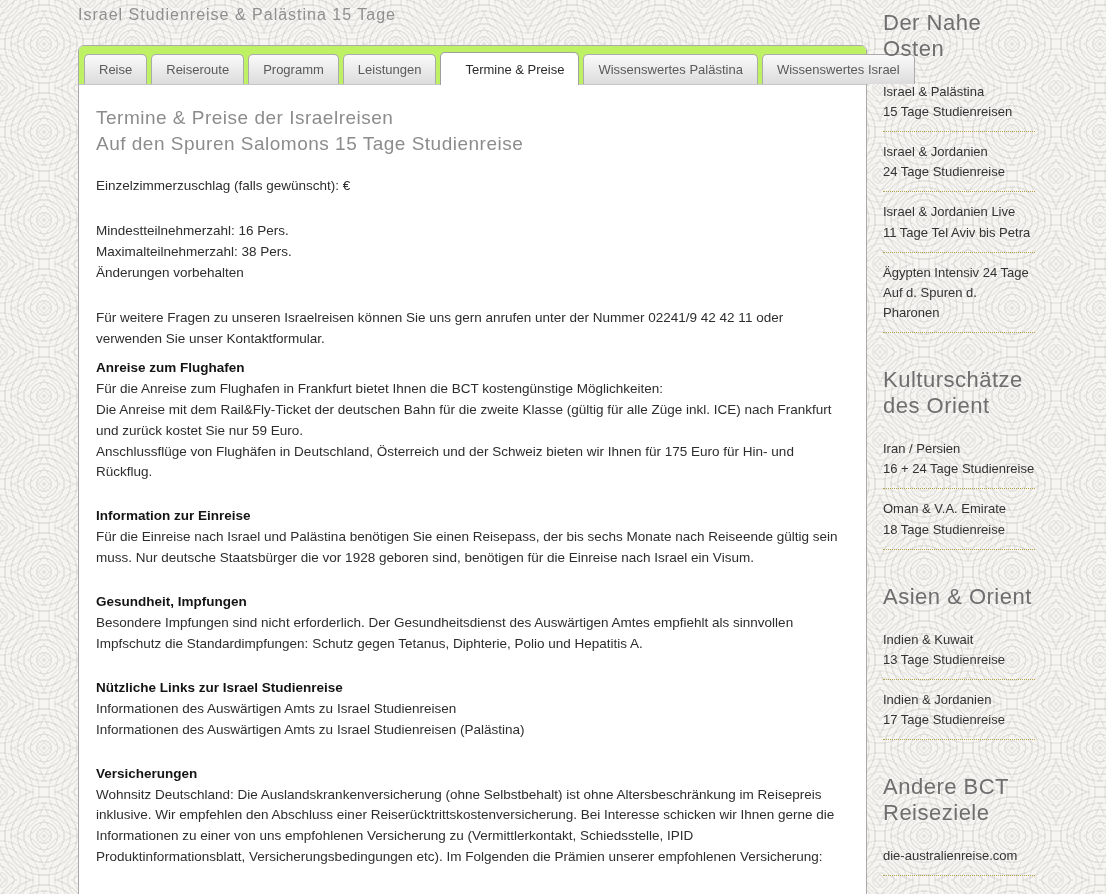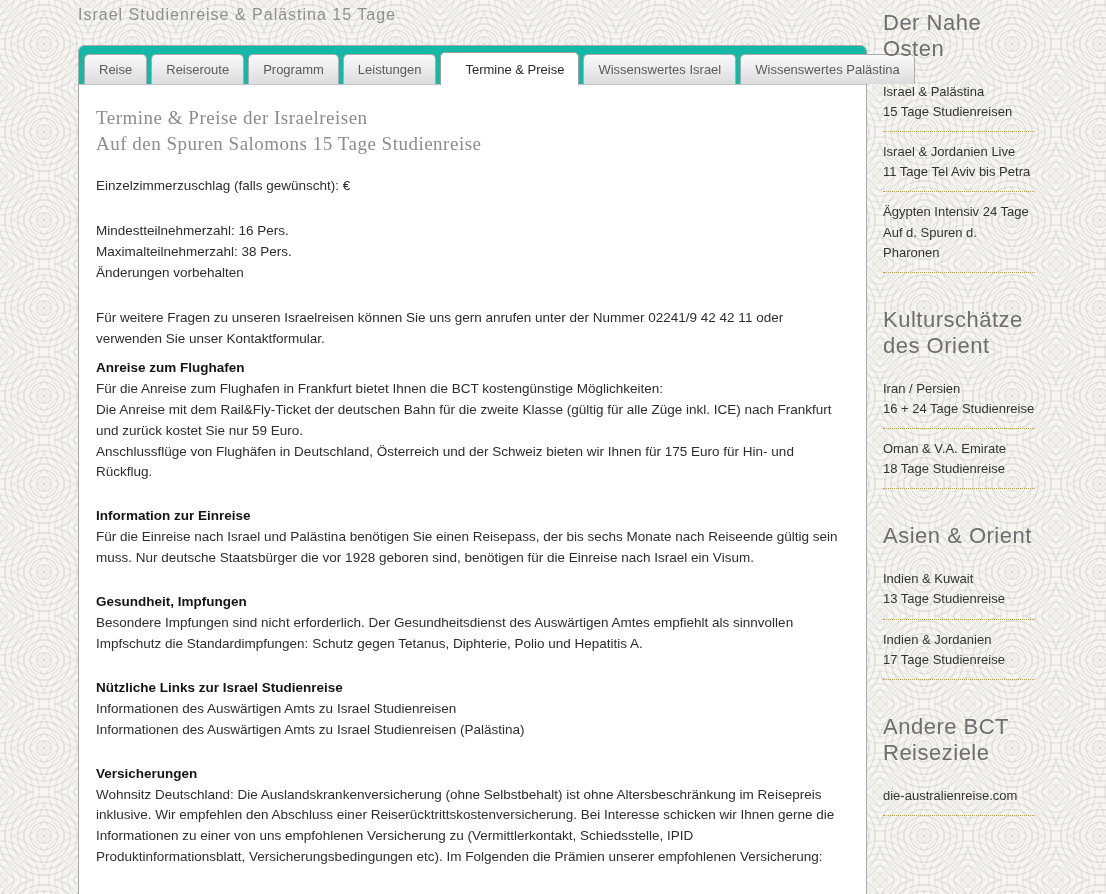--- a/index.html
+++ b/index.html
@@ -24,21 +24,21 @@
   
   .panel {
     position: absolute; left: 78px; top: 45px; width: 789px; height: 880px;
     background: #ffffff;
     border: 1px solid #a9a9a9;
     border-radius: 6px 6px 0 0;
   }
   .tabbar {
     display: flex; align-items: flex-end; gap: 4px;
     list-style: none; margin: 0; padding: 6px 5px 0 5px;
-    background: #14b8a6;
+    background: #bef264;
     border-bottom: 1px solid #c6c6c6;
     border-radius: 5px 5px 0 0;
   }
   .tab {
     background: linear-gradient(#fafafa, #dcdcdc);
     border: 1px solid #ababab; border-bottom: none;
     border-radius: 5px 5px 0 0;
     padding: 7px 14px;
     font-size: 13px; color: #5a5a5a;
     white-space: nowrap; cursor: pointer;
@@ -50,21 +50,21 @@
     padding-top: 9px; padding-bottom: 8px;
     border-color: #9f9f9f;
     padding-left: 24px;
   }
 
   .panel-body { padding: 16px 20px 20px 17px; }
 
   .content-heading {
     margin: 4px 0 20px;
     font-size: 19px; font-weight: 300; letter-spacing: 0.5px;
-    color: #8c8c8c; line-height: 1.35; font-family: Liberation Serif, serif;
+    color: #8c8c8c; line-height: 1.35;
   }
 
   .para { font-size: 13.5px; color: #2d2d2d; line-height: 1.55; margin: 0 0 15px; }
   .para .seg { display: block; }
   .para-surcharge { margin-bottom: 24px; }
   .para-participants { margin-bottom: 24px; }
   .para-contact { margin-bottom: 8px; }
 
   .section { margin: 0 0 23px; }
   .section-heading {
@@ -93,22 +93,22 @@
 
 <h1 class="page-title">Israel Studienreise &amp; Palästina 15 Tage</h1>
 
 <div class="panel">
   <ul class="tabbar" id="tabbar">
       <li class="tab">Reise</li>
       <li class="tab">Reiseroute</li>
       <li class="tab">Programm</li>
       <li class="tab">Leistungen</li>
       <li class="tab active">Termine &amp; Preise</li>
+      <li class="tab">Wissenswertes Palästina</li>
       <li class="tab">Wissenswertes Israel</li>
-      <li class="tab">Wissenswertes Palästina</li>
     </ul>
   <div class="panel-body">
 
     <h2 class="content-heading">
       <span>Termine &amp; Preise der Israelreisen</span><br>
       <span>Auf den Spuren Salomons 15 Tage Studienreise</span>
     </h2>
 
     <p class="para para-surcharge">Einzelzimmerzuschlag (falls gewünscht): €</p>
 
@@ -157,20 +157,24 @@
 </div>
 
 <aside class="sidebar" id="sidebar">
     <div class="side-section">
       <h2 class="side-heading">Der Nahe Osten</h2>
       <div class="side-item">
         <span class="l1">Israel &amp; Palästina</span>
         <span class="l2">15 Tage Studienreisen</span>
       </div>
       <div class="side-item">
+        <span class="l1">Israel &amp; Jordanien</span>
+        <span class="l2">24 Tage Studienreise</span>
+      </div>
+      <div class="side-item">
         <span class="l1">Israel &amp; Jordanien Live</span>
         <span class="l2">11 Tage Tel Aviv bis Petra</span>
       </div>
       <div class="side-item">
         <span class="l1">Ägypten Intensiv 24 Tage</span>
         <span class="l2">Auf d. Spuren d. Pharonen</span>
       </div>
     </div>
     <div class="side-section">
       <h2 class="side-heading">Kulturschätze des Orient</h2>

